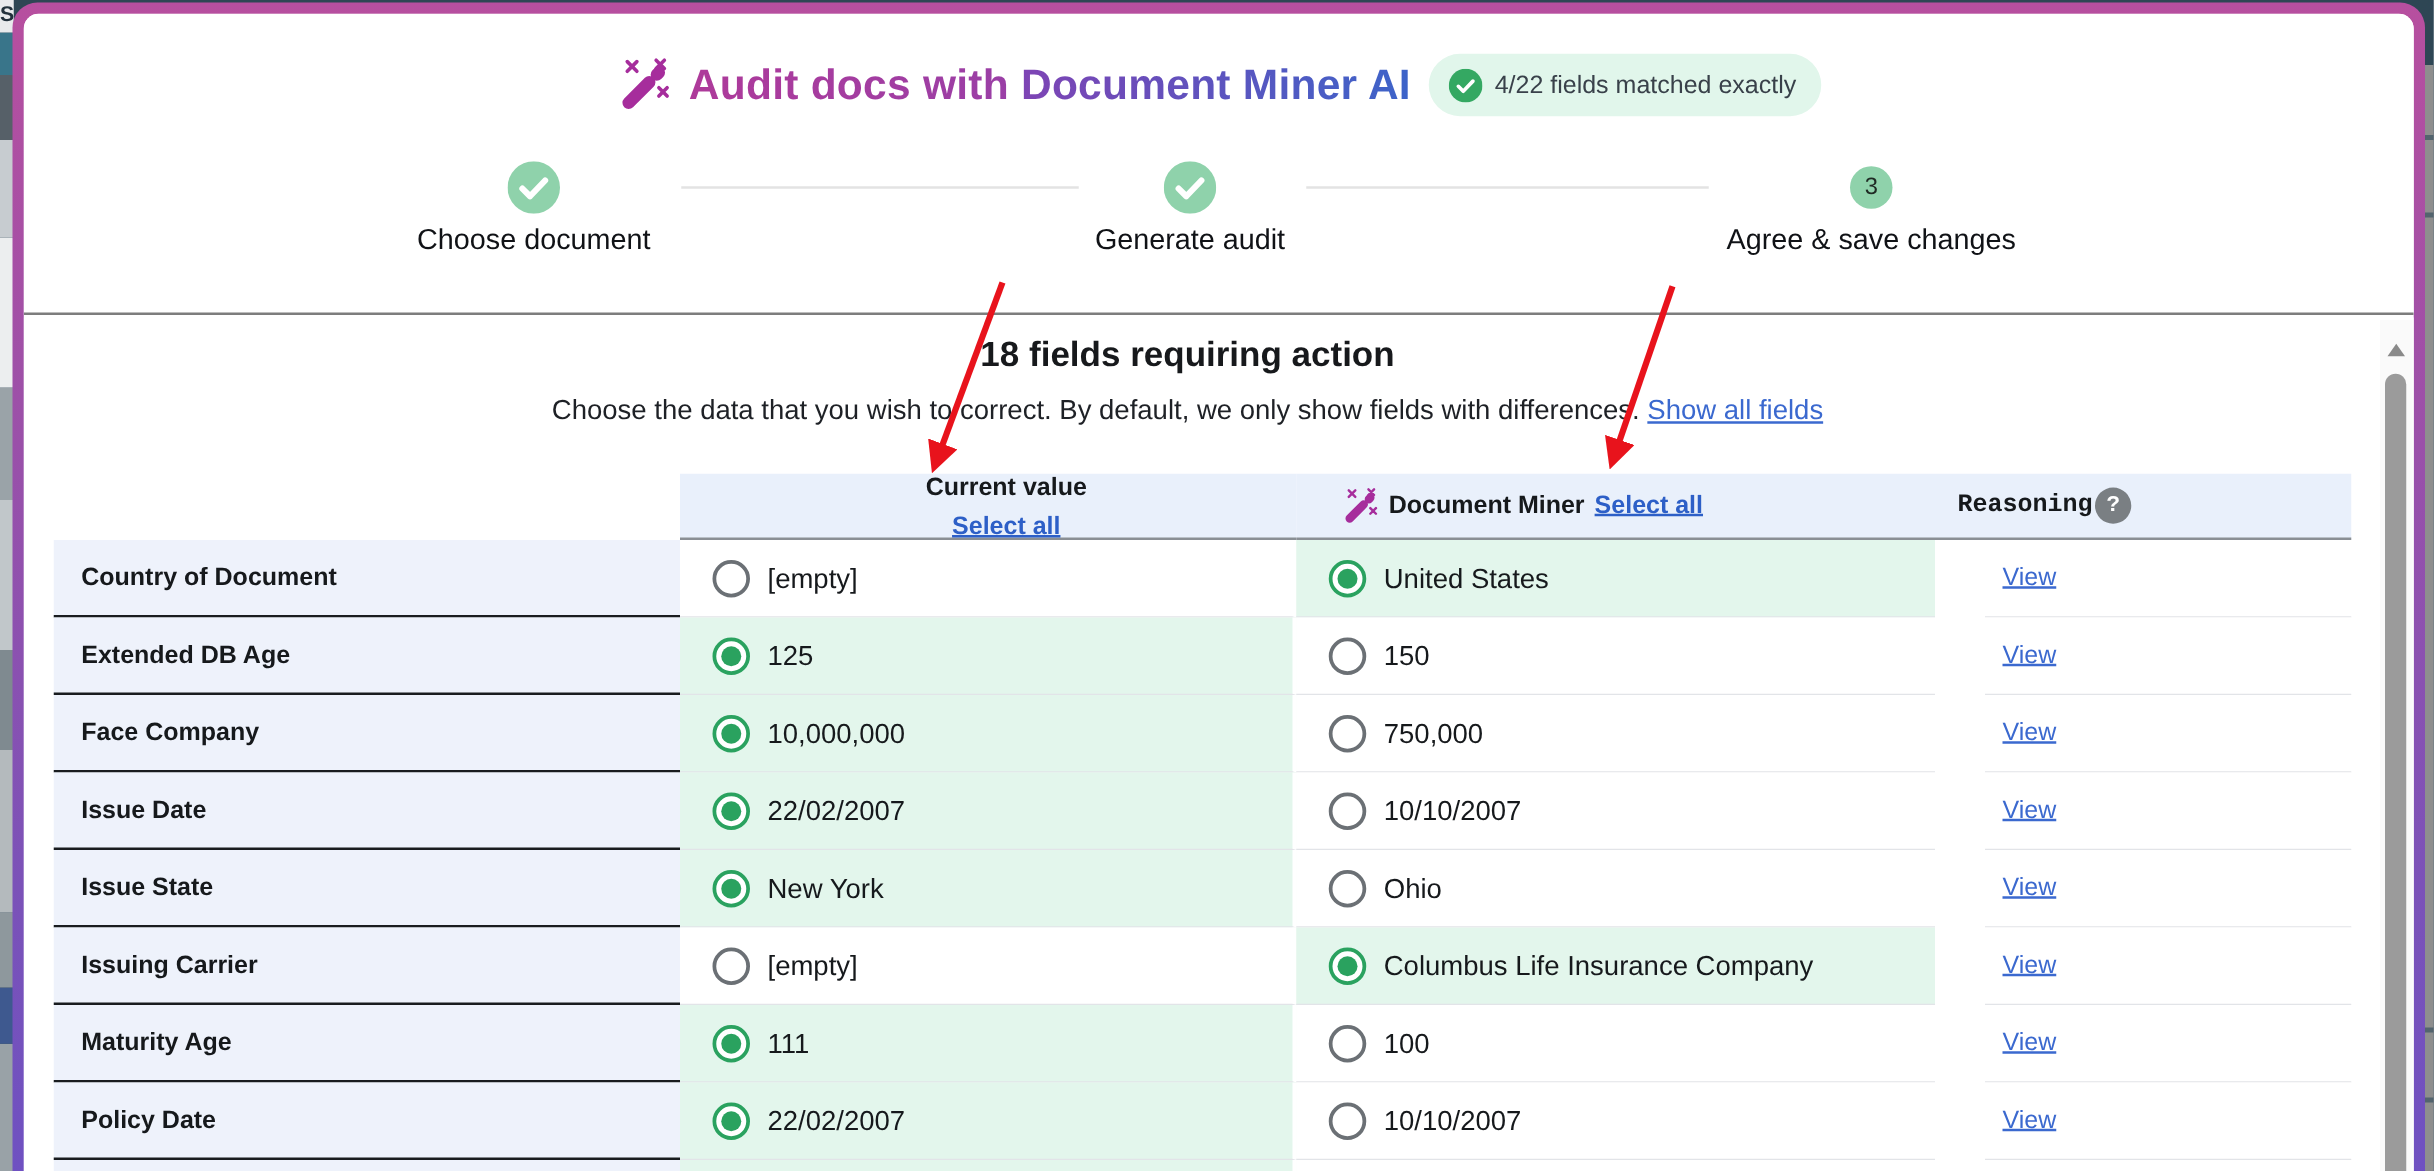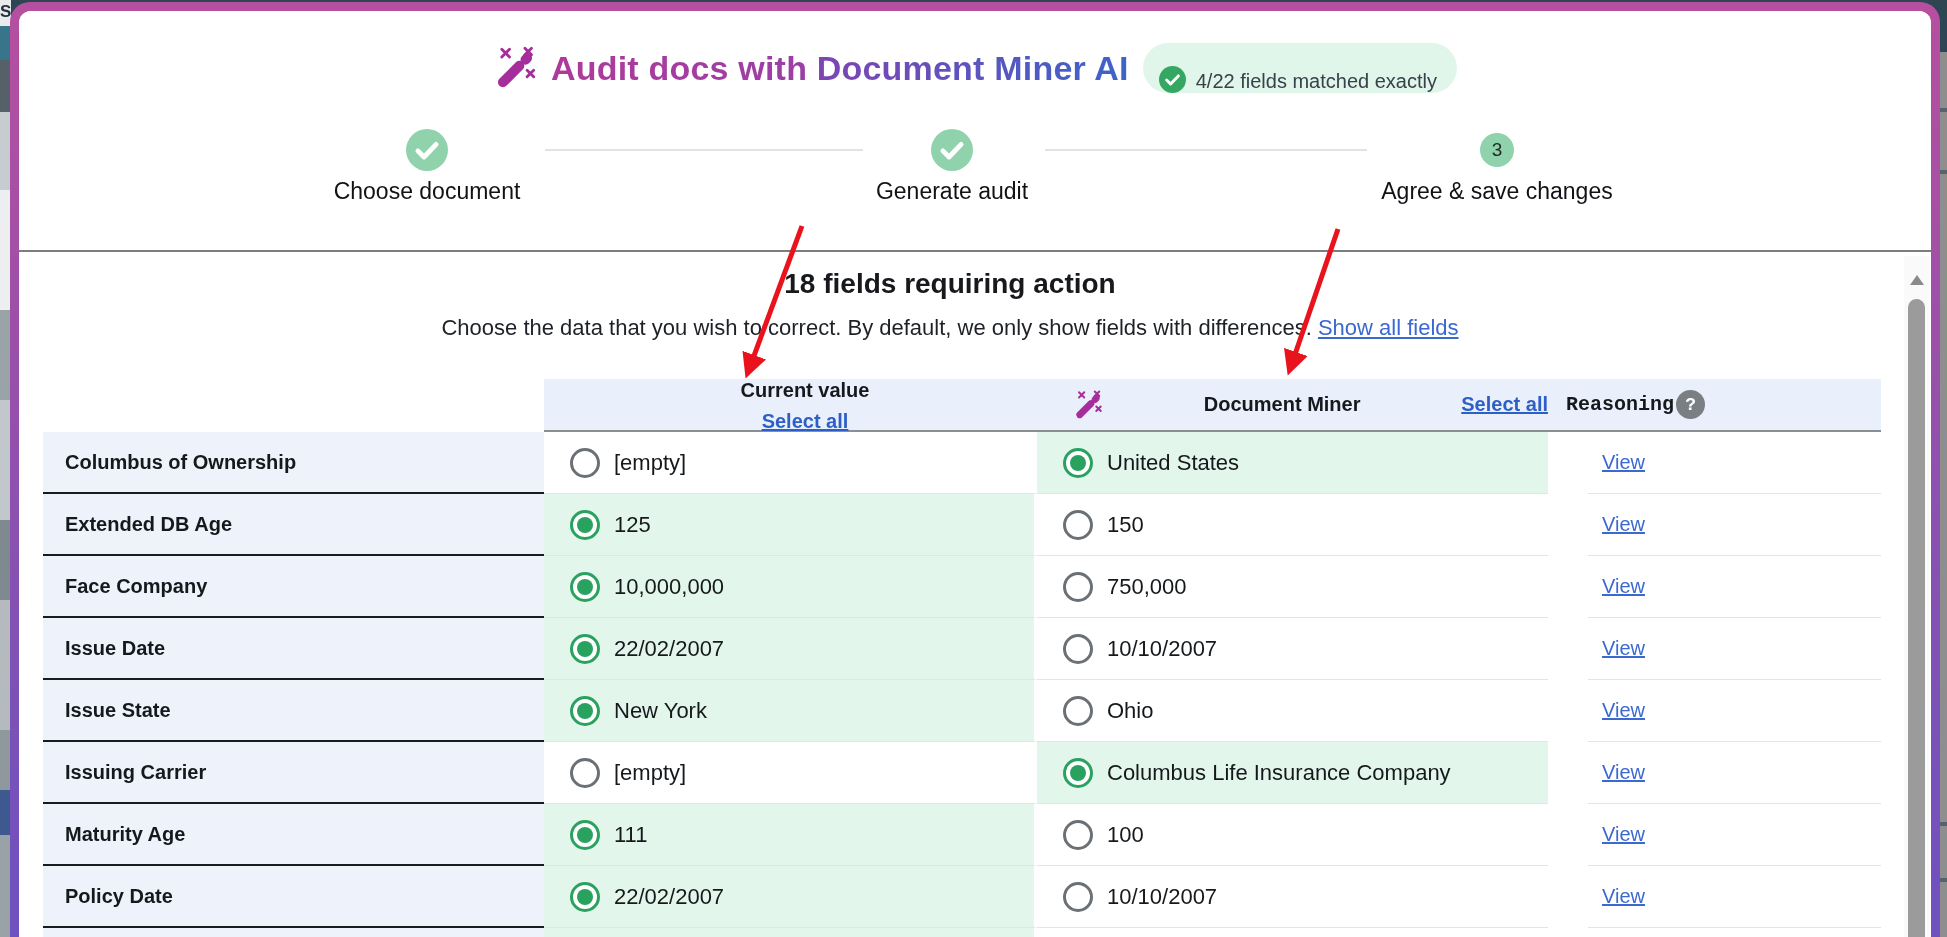--- a/index.html
+++ b/index.html
@@ -23,21 +23,21 @@
   
   .modal-header { position:relative; height:241px; border-bottom:2px solid #7d7d7d; background:#fff; }
   .title-row { display:flex; justify-content:center; align-items:center; gap:14px; padding-top:28px; height:86px; }
   h1.title { font-size:34px; font-weight:bold; letter-spacing:.2px; white-space:nowrap; }
   .t-lead { color:#a43aa0; }
   .t-brand { color:#5a4fc0;margin-top:11px; }
   @supports ((-webkit-background-clip: text) or (background-clip: text)) {
     .t-lead { background-image:linear-gradient(90deg,#ae3a9a,#9a3fa6); -webkit-background-clip:text; background-clip:text; color:transparent; }
     .t-brand { background-image:linear-gradient(90deg,#7e44b4,#3c64c9); -webkit-background-clip:text; background-clip:text; color:transparent; }
   }
-  .badge { display:inline-flex; align-items:flex-end; gap:10px; background:#e1f6eb; border-radius:26px; height:50px; padding:0 20px 0 16px; }
+  .badge { display:inline-flex; align-items:center; gap:10px; background:#e1f6eb; border-radius:26px; height:50px; padding:0 20px 0 16px; }
   .badge span { font-size:20px; color:#39414a; }
 
   .stepper { position:absolute; left:0; top:0; width:100%; height:100%; }
   .step-circle { position:absolute; }
   .step-label { position:absolute; transform:translateX(-50%); font-size:23px; color:#101216; white-space:nowrap; }
   .connector { position:absolute; height:2px; background:#e3e3e3; }
   .num-circle { width:34px; height:34px; border-radius:50%; background:#8fd2ab; display:flex; align-items:center; justify-content:center; font-size:19px; color:#1f2a24; }
 
   
   .scroll-area { position:absolute; left:0; top:243px; width:100%; height:749px; background:#fff; }
@@ -45,21 +45,21 @@
   .fields-sub { position:absolute; top:61px; left:0; width:1862px; text-align:center; font-size:22px; color:#1e2126; }
   a.link { color:#3b69cf; text-decoration:underline; cursor:pointer; }
 
   
   .grid { position:absolute; left:24px; top:125px; width:1838px;
           display:grid; grid-template-columns:501px 493px 511px 333px;
           grid-template-rows:53px repeat(9,62px); }
   .hcell { background:#e9f0fb; border-bottom:2px solid #8a8f94; display:flex; align-items:center; font-size:20px; font-weight:bold; color:#16191c; gap:8px; }
   .hcell.empty { background:#fff; border-bottom:none; }
   .hcell.cur { padding-left:29px;flex-direction:column; }
-  .hcell.dm { padding-left:36px;justify-content:space-between; }
+  .hcell.dm { padding-left:36px; }
   .hcell.reason { padding-left:18px; gap:2px;font-family:Liberation Mono, monospace; }
   .hcell a { font-weight:bold; color:#2d5fc7; }
   .cell { display:flex; align-items:center; }
   .label-cell { background:#eef2fb; border-bottom:2px solid #191c1f; padding-left:22px; font-size:20px; font-weight:bold; color:#16191c; }
   .value-cell { background:#fff; border-bottom:1px solid #e2e4e8; padding-left:26px; gap:14px; font-size:22px; color:#16191c; }
   .value-cell.cur { border-right:3px solid #fff; }
   .value-cell.green { background:#e3f6ec; }
   .reason-cell { background:#fff; border-bottom:1px solid #e2e4e8; padding-left:14px; font-size:20px;margin-left:40px; }
 
   .radio { width:30px; height:30px; min-width:30px; border-radius:50%; border:3px solid #6b7075; background:#fff; position:relative; cursor:pointer; }
@@ -182,21 +182,21 @@
             <svg class="icon" width="30" height="30" viewBox="0 0 40 40">
                 <use href="#wand-shape"></use>
               </svg>
             <span>Document Miner</span>
             <a class="link">Select all</a>
           </div>
           <div class="hcell reason">
             <span>Reasoning</span>
             <div class="help-icon">?</div>
           </div>
-        <div class="cell label-cell">Columbus of Ownership</div>
+        <div class="cell label-cell">Country of Document</div>
             <div class="cell value-cell cur">
               <div class="radio"></div>
               <div class="val">[empty]</div>
             </div>
             <div class="cell value-cell dm green">
               <div class="radio sel"></div>
               <div class="val">United States</div>
             </div>
             <div class="cell reason-cell">
               <a class="link">View</a>

